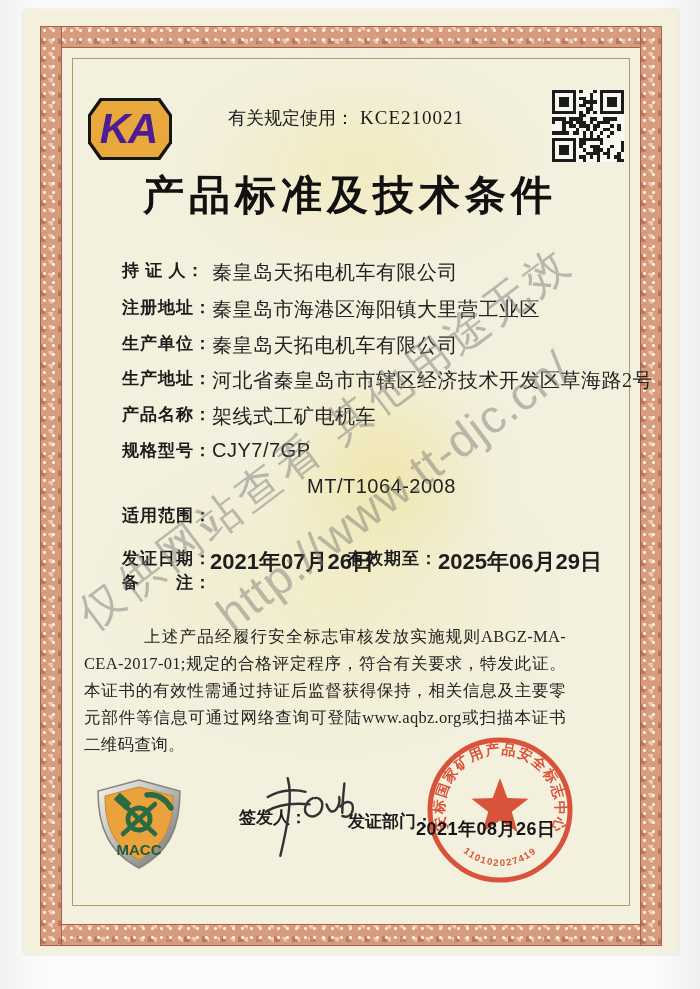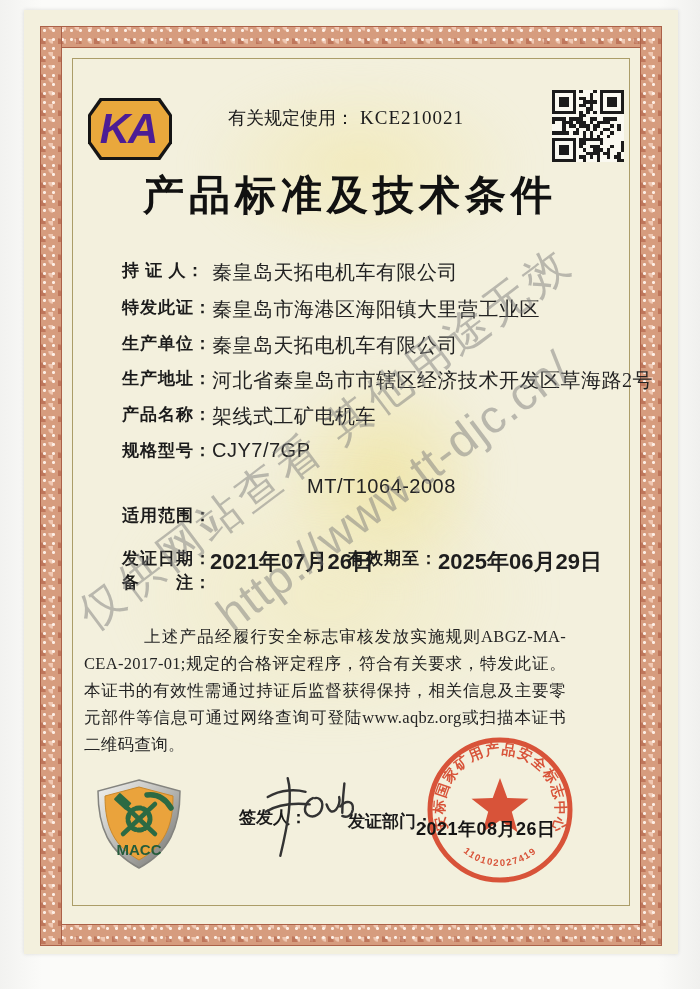--- a/index.html
+++ b/index.html
@@ -343,21 +343,21 @@
         <rect x="68.57" y="68.57" width="3.43" height="3.43" fill="#1b1b1b"></rect>
       </svg></div>
 
   <div class="title">产品标准及技术条件</div>
 
   <div class="row" style="top:259px">
     <span class="label">持 证 人：</span>
     <span class="value">秦皇岛天拓电机车有限公司</span>
   </div>
   <div class="row" style="top:296px">
-    <span class="label">特发此证：</span>
+    <span class="label">注册地址：</span>
     <span class="value">秦皇岛市海港区海阳镇大里营工业区</span>
   </div>
   <div class="row" style="top:332px">
     <span class="label">生产单位：</span>
     <span class="value">秦皇岛天拓电机车有限公司</span>
   </div>
   <div class="row" style="top:367px">
     <span class="label">生产地址：</span>
     <span class="value">河北省秦皇岛市市辖区经济技术开发区草海路2号</span>
   </div>

